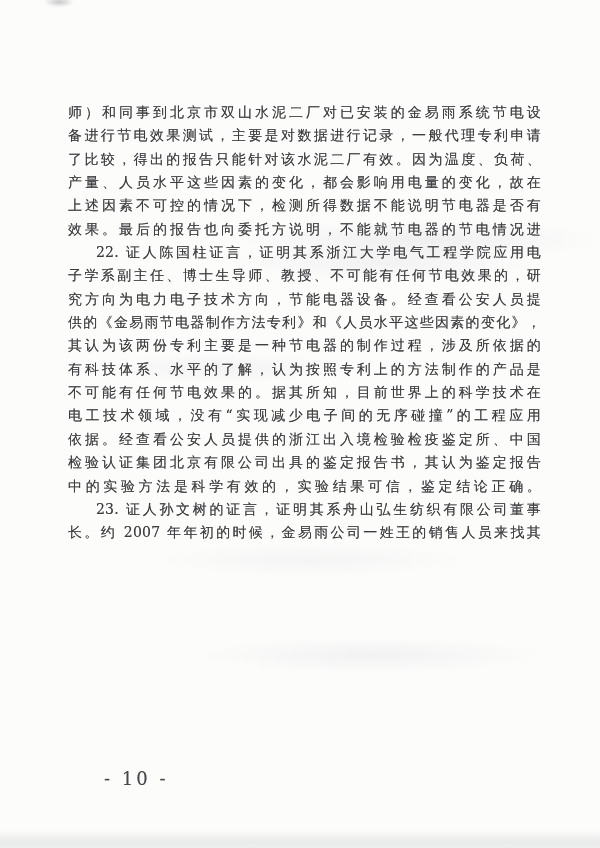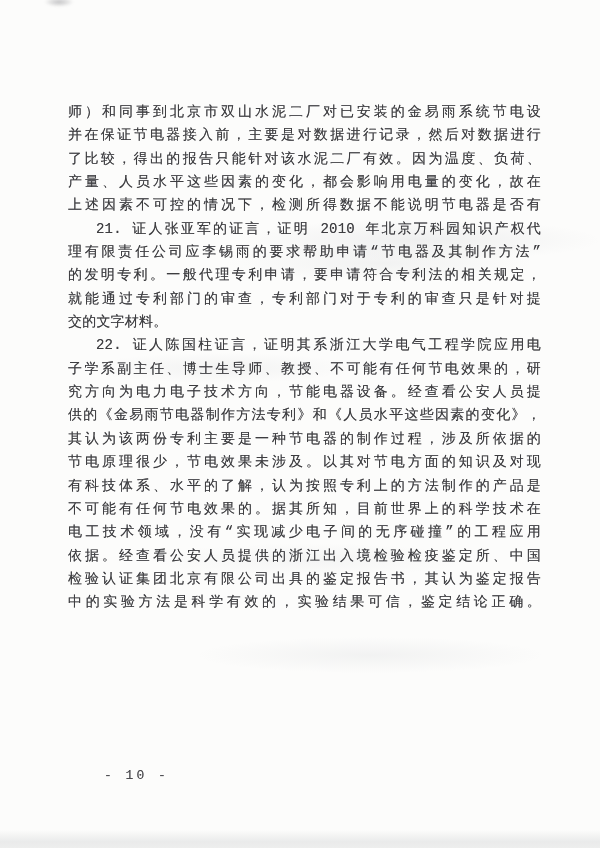--- a/index.html
+++ b/index.html
@@ -12,21 +12,20 @@
     background: #ffffff;
     font-family: "DejaVu Serif", "Liberation Serif", serif;
   }
   .page {
     position: relative;
     width: 600px;
     height: 848px;
     background-color: #fcfcfb;
     overflow: hidden;
     color: #3d3d40;
-    font-family: Liberation Mono, monospace;
   }
   
   .page::before {
     content: "";
     position: absolute;
     inset: 0;
     pointer-events: none;
     background-image:
       radial-gradient(ellipse 260px 30px at 420px 240px, rgba(120,125,135,0.10), transparent 70%),
       radial-gradient(ellipse 220px 26px at 380px 263px, rgba(120,125,135,0.08), transparent 70%),
@@ -74,66 +73,63 @@
     text-align: left;
     text-align-last: left;
   }
   .line.indent {
     text-indent: 2em;
   }
   .page-number {
     position: absolute;
     left: 104px;
     top: 768px;
-    font-size: 13px;
+    font-size: 18px;
     letter-spacing: 3px;
     color: #4a4a4e;
     text-shadow: 0 0 0.5px rgba(80,80,85,0.5);
   }
 </style>
 </head>
 <body>
 
 <div class="page">
 
   <div class="smudge"></div>
 
   <div class="text-block">
 
     <div>
       <div class="line">师）和同事到北京市双山水泥二厂对已安装的金易雨系统节电设</div>
-      <div class="line">并在保证节电器接入前，主要是对数据进行记录，然后对数据进行</div>
+      <div class="line">备进行节电效果测试，主要是对数据进行记录，一般代理专利申请</div>
       <div class="line">了比较，得出的报告只能针对该水泥二厂有效。因为温度、负荷、</div>
       <div class="line">产量、人员水平这些因素的变化，都会影响用电量的变化，故在</div>
       <div class="line">上述因素不可控的情况下，检测所得数据不能说明节电器是否有</div>
+      <div class="line">效果。最后的报告也向委托方说明，不能就节电器的节电情况进</div>
     </div>
 
-    <div>
-      <div class="line indent">21. 证人张亚军的证言，证明 2010 年北京万科园知识产权代</div>
-      <div class="line">理有限责任公司应李锡雨的要求帮助申请“节电器及其制作方法”</div>
-      <div class="line">的发明专利。一般代理专利申请，要申请符合专利法的相关规定，</div>
-      <div class="line">就能通过专利部门的审查，专利部门对于专利的审查只是针对提</div>
-      <div class="line short">交的文字材料。</div>
-    </div>
 
     <div>
       <div class="line indent">22. 证人陈国柱证言，证明其系浙江大学电气工程学院应用电</div>
       <div class="line">子学系副主任、博士生导师、教授、不可能有任何节电效果的，研</div>
       <div class="line">究方向为电力电子技术方向，节能电器设备。经查看公安人员提</div>
       <div class="line">供的《金易雨节电器制作方法专利》和《人员水平这些因素的变化》，</div>
       <div class="line">其认为该两份专利主要是一种节电器的制作过程，涉及所依据的</div>
-      <div class="line">节电原理很少，节电效果未涉及。以其对节电方面的知识及对现</div>
       <div class="line">有科技体系、水平的了解，认为按照专利上的方法制作的产品是</div>
       <div class="line">不可能有任何节电效果的。据其所知，目前世界上的科学技术在</div>
       <div class="line">电工技术领域，没有“实现减少电子间的无序碰撞”的工程应用</div>
       <div class="line">依据。经查看公安人员提供的浙江出入境检验检疫鉴定所、中国</div>
       <div class="line">检验认证集团北京有限公司出具的鉴定报告书，其认为鉴定报告</div>
       <div class="line">中的实验方法是科学有效的，实验结果可信，鉴定结论正确。</div>
     </div>
 
+    <div>
+      <div class="line indent">23. 证人孙文树的证言，证明其系舟山弘生纺织有限公司董事</div>
+      <div class="line">长。约 2007 年年初的时候，金易雨公司一姓王的销售人员来找其</div>
+    </div>
 
   </div>
 
   <div class="page-number">- 10 -</div>
 
   <div class="bottom-shade"></div>
 
 </div>
 
 </body></html>

